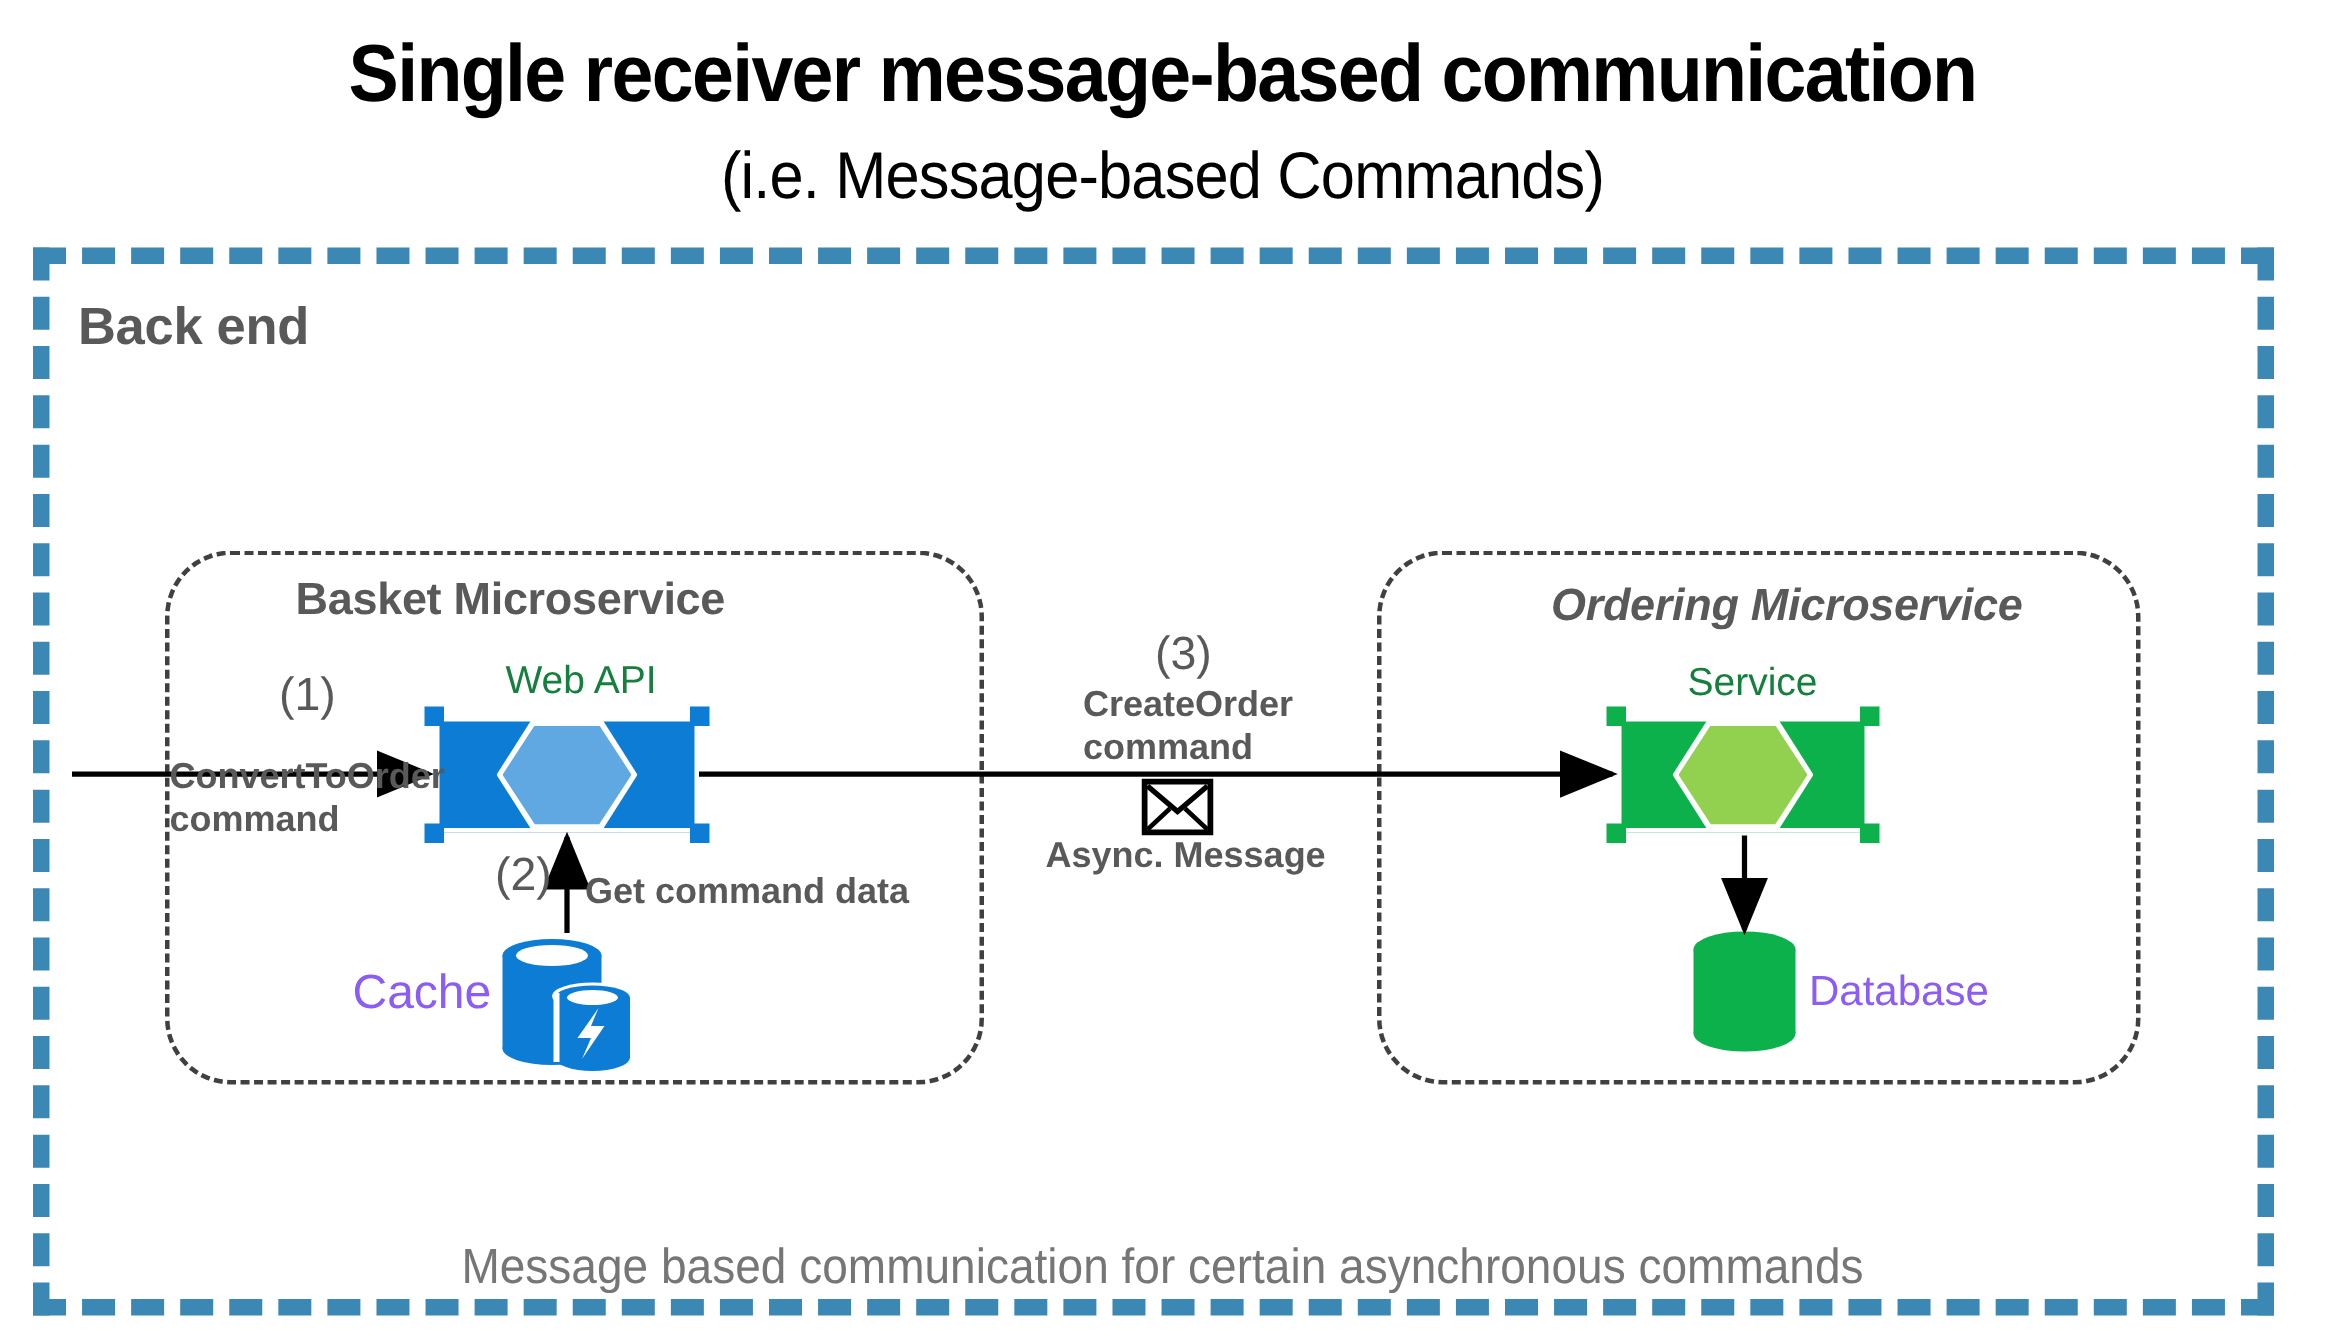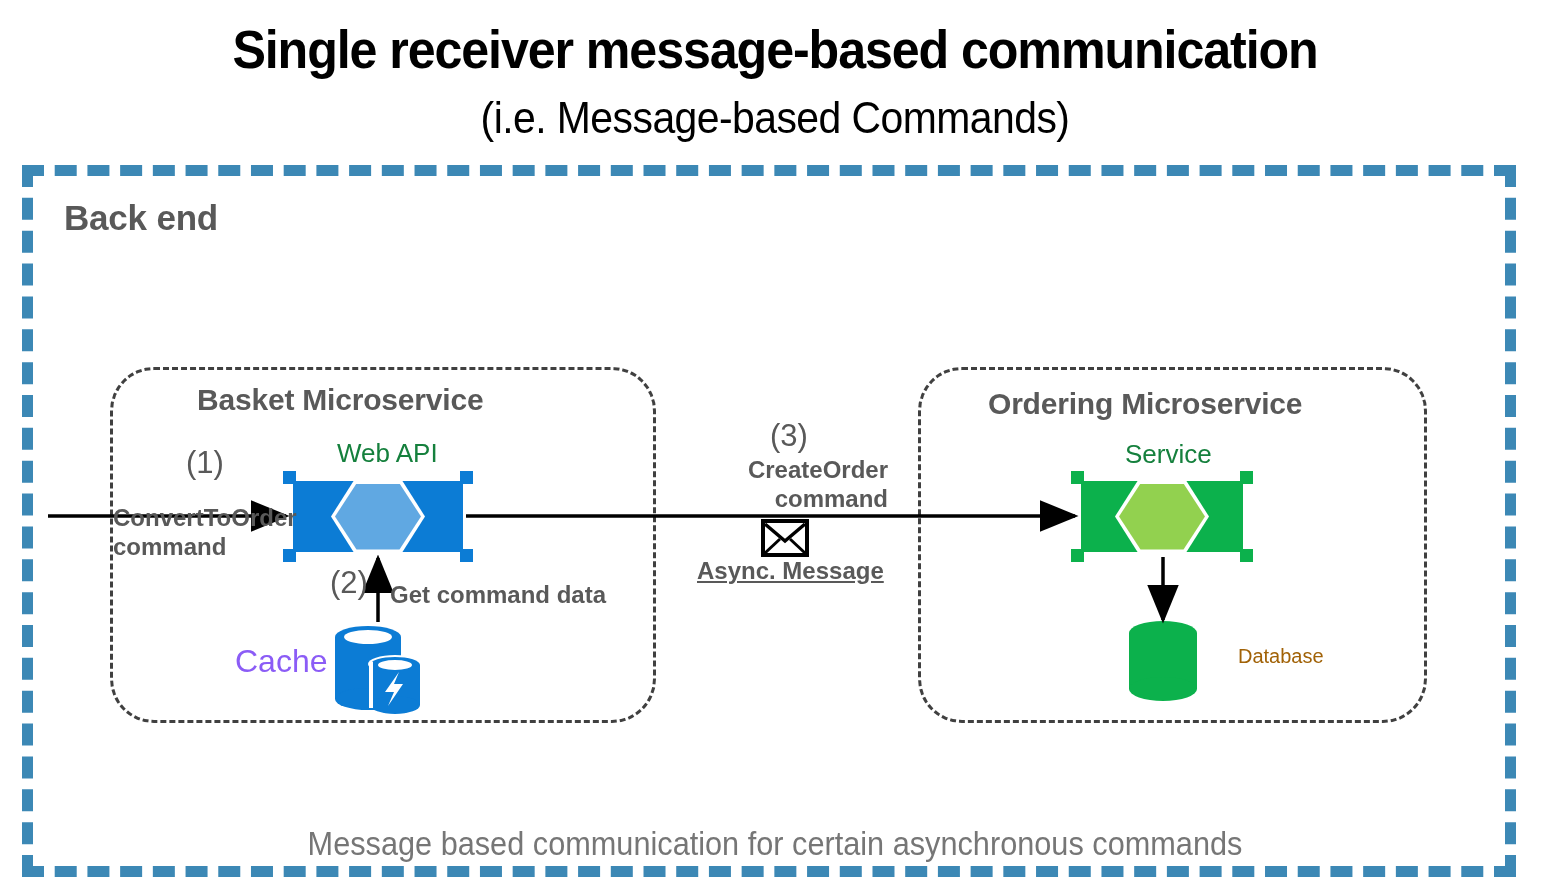--- a/index.html
+++ b/index.html
@@ -48,21 +48,21 @@
     position: absolute;
     left: 22px;
     top: 165px;
     width: 1494px;
     height: 712px;
     border: 11px dashed #3c88b5;
     box-sizing: border-box;
   }
   #backend-label {
     position: absolute;
-    left: 64px;
+    left: 52px;
     top: 198px;
     font-size: 35px;
     font-weight: bold;
     color: #595959;
     letter-spacing: -0.2px;
   }
   #backend-caption {
     position: absolute;
     left: 0;
     top: 825px;
@@ -87,21 +87,21 @@
 
   .ms-title {
     position: absolute;
     font-size: 30px;
     font-weight: bold;
     color: #595959;
     white-space: nowrap;
     letter-spacing: -0.2px;
   }
   #basket-title { left: 157px; top: 383px; margin-left: 40px; }
-  #ordering-title { left: 988px; top: 387px; }
+  #ordering-title { left: 1034px; top: 387px; font-style: italic; }
 
   
   .node-caption {
     position: absolute;
     font-size: 26px;
     font-weight: normal;
     color: #15803d;
     white-space: nowrap;
   }
   #webapi-caption { left: 337px; top: 438px; }
@@ -177,31 +177,30 @@
     font-weight: bold;
     color: #595959;
     white-space: nowrap;
     line-height: 29px;
   }
   #step1-num  { left: 186px; top: 445px; }
   #step1-text { left: 113px; top: 503px; }
   #step2-num  { left: 330px; top: 565px; }
   #step2-text { left: 390px; top: 580px; }
   #step3-num  { left: 770px; top: 418px; }
-  #step3-text { left: 722px; top: 455px; text-align: right; width: 166px; }
+  #step3-text { left: 722px; top: 455px; text-align: left; width: 166px; }
   #asyncmsg-text {
     position: absolute;
     left: 697px; top: 557px;
     width: 186px;
     text-align: center;
     font-size: 24px;
     font-weight: bold;
     color: #595959;
     white-space: nowrap;
-    text-decoration: underline;
   }
 
   
   #envelope-icon {
     position: absolute;
     left: 761px;
     top: 519px;
     width: 48px;
     height: 38px;
   }
@@ -215,24 +214,23 @@
     white-space: nowrap;
   }
   #cache-icon {
     position: absolute;
     left: 333px; top: 624px;
     width: 92px; height: 92px;
   }
   #db-label {
     position: absolute;
     left: 1206px; top: 645px;
-    font-size: 20px;
-    color: #a16207;
-    white-space: nowrap;
-    margin-left: 32px;
+    font-size: 28px;
+    color: #8b5cf6;
+    white-space: nowrap;
   }
   #db-icon {
     position: absolute;
     left: 1128px; top: 620px;
     width: 70px; height: 82px;
   }
 </style>
 </head>
 <body>
 

